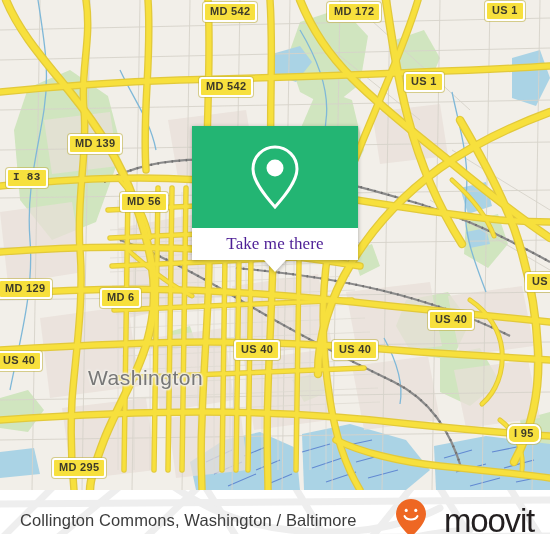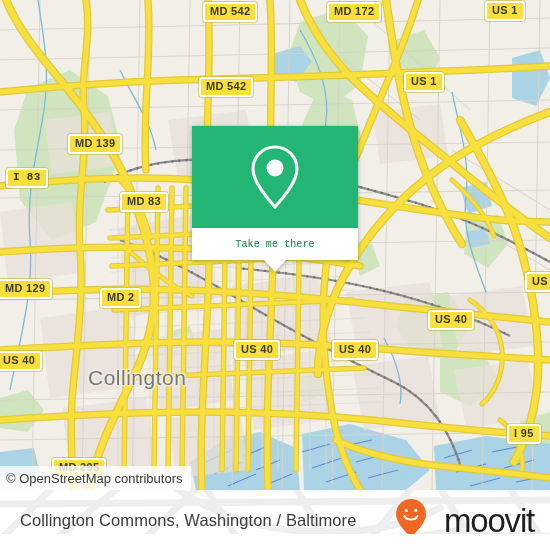--- a/index.html
+++ b/index.html
@@ -77,24 +77,24 @@
     justify-content: center;
   }
   #popup-label-bar {
     height: 32px;
     background: #ffffff;
     display: flex;
     align-items: center;
     justify-content: center;
   }
   #popup-label {
-    color: #15803d;
-    font-size: 10px;
+    color: #4c1d95;
+    font-size: 17px;
     letter-spacing: 0.1px;
-    font-family: Liberation Mono, monospace;
+    font-family: Liberation Serif, serif;
   }
   #popup-tail {
     width: 0; height: 0;
     margin: 0 auto;
     border-left: 11px solid transparent;
     border-right: 11px solid transparent;
     border-top: 12px solid #ffffff;
   }
 
   
@@ -414,58 +414,55 @@
             <path d="M470,300 C488,312 500,330 502,350 C504,372 496,392 482,404"></path>
             <path d="M500,420 C516,432 524,450 522,470"></path>
             <path d="M120,180 C134,196 146,216 150,238"></path>
             <path d="M128,250 C148,268 168,284 192,296"></path>
           </g>
         </g>
 
       </g>
     </svg>
 
-    <div class="city-label" style="left:88px; top:366px;">Collington</div>
+    <div class="city-label" style="left:88px; top:366px;">Washington</div>
 
     <div class="shield" style="left:203px; top:2px;">MD 542</div>
     <div class="shield" style="left:327px; top:2px;">MD 172</div>
     <div class="shield" style="left:485px; top:1px;">US 1</div>
     <div class="shield" style="left:199px; top:77px;">MD 542</div>
     <div class="shield" style="left:404px; top:72px;">US 1</div>
     <div class="shield" style="left:68px;  top:99px;margin-top:35px;">MD 139</div>
     <div class="shield" style="left:6px;   top:168px;font-family:Liberation Mono, monospace;">I 83</div>
-    <div class="shield" style="left:120px; top:192px;">MD 83</div>
+    <div class="shield" style="left:120px; top:192px;">MD 56</div>
     <div class="shield" style="left:-2px;  top:279px;">MD 129</div>
-    <div class="shield" style="left:100px; top:288px;">MD 2</div>
+    <div class="shield" style="left:100px; top:288px;">MD 6</div>
     <div class="shield" style="left:428px; top:310px;">US 40</div>
     <div class="shield" style="left:234px; top:340px;">US 40</div>
     <div class="shield" style="left:332px; top:340px;">US 40</div>
     <div class="shield" style="left:-4px;  top:351px;">US 40</div>
     <div class="shield" style="left:525px; top:272px;">US 40</div>
-    <div class="shield" style="left:507px; top:424px;">I 95</div>
+    <div class="shield" style="left:507px; top:424px;border-radius:7px;">I 95</div>
     <div class="shield" style="left:32px;  top:458px;margin-left:20px;">MD 295</div>
 
     <div id="popup">
       <div id="popup-green">
         <span>
           <svg width="52" height="66" viewBox="0 0 52 66" xmlns="http://www.w3.org/2000/svg">
             <path d="M26 3 C13.8 3 4 12.8 4 25 C4 38 18 54 26 63 C34 54 48 38 48 25 C48 12.8 38.2 3 26 3 Z" fill="none" stroke="#ffffff" stroke-width="3"></path>
             <circle cx="26" cy="24" r="8.5" fill="#ffffff"></circle>
           </svg>
         </span>
       </div>
       <div id="popup-label-bar">
         <span id="popup-label">Take me there</span>
       </div>
       <div id="popup-tail"></div>
     </div>
 
-    <div id="attribution">
-      <span>© OpenStreetMap contributors</span>
-    </div>
 
   </div>
 
   <div id="footer">
 
     <svg id="footer-watermark" viewBox="0 0 550 60" xmlns="http://www.w3.org/2000/svg">
       <rect x="0" y="0" width="550" height="60" fill="#ffffff"></rect>
       <g stroke="#eeeeee" stroke-width="7" fill="none" stroke-linecap="round">
         <path d="M-20,70 L70,-20"></path>
         <path d="M30,70 L140,-20"></path>

